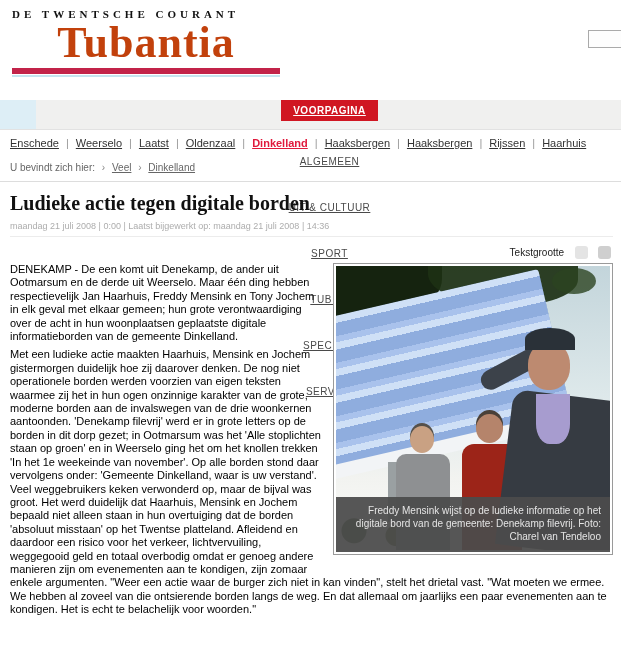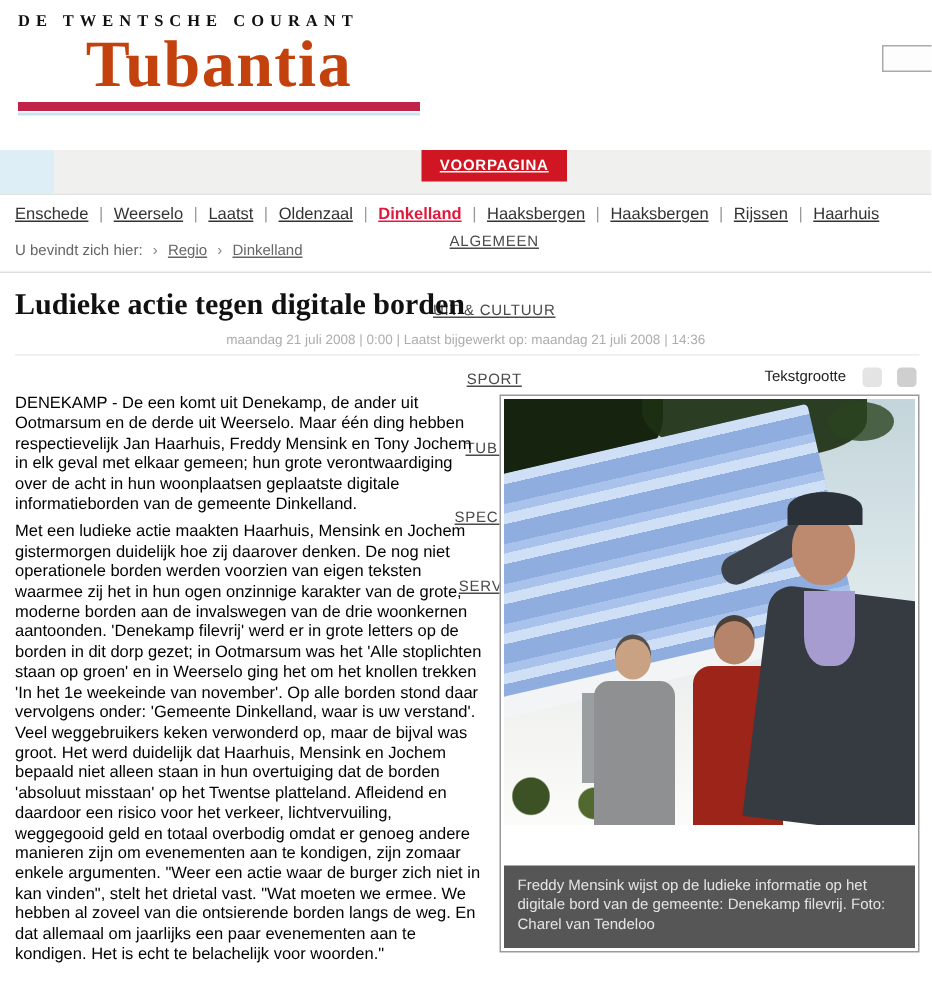--- a/index.html
+++ b/index.html
@@ -31,35 +31,35 @@
   .regions a.active { color:#e0193c; font-weight:bold; }
   .sep { color:#999; margin:0 7px; }
   
   .breadcrumb { padding:6px 0 8px 10px; font-size:10px; color:#666; }
   .breadcrumb a { color:#666; text-decoration:underline; cursor:pointer; }
   .bsep { margin:0 4px; color:#888; }
   
   .rule { border-top:1px solid #ddd; }
   h1 { font-family:"Liberation Serif", serif; font-size:20px; font-weight:bold;
        color:#111; margin:10px 10px 6px 10px; }
-  .dateline { font-size:9px; color:#adadad; margin:0 10px 5px 10px;text-align:center; }
+  .dateline { font-size:9px; color:#adadad; margin:0 10px 5px 10px; }
   .rule2 { border-top:1px solid #ececec; margin:0 8px 0 10px; }
   .textsize-row { text-align:right; margin:6px 10px 4px 0; height:16px; }
   .textsize-row .lbl { font-size:10px; color:#222; vertical-align:middle; }
   .ts-btn { display:inline-block; width:13px; height:13px; border-radius:3px;
             margin-left:6px; vertical-align:middle; cursor:pointer; }
   .ts-small { background:#e4e4e4; }
   .ts-large { background:#cfcfcf; }
   
   .article-body { margin:2px 8px 0 10px; font-size:11px; line-height:13.4px; color:#000; }
   .article-body p { margin-bottom:5px; }
   
-  .photo { position:relative; float:right; width:280px; height:372px;
+  .photo { position:relative; float:right; width:280px; height:292px;
            background:#fff; border:1px solid #9a9a9a; padding:2px;
-           margin:0 0 8px 10px; }
+           margin:0 0 8px 10px;text-align:right; }
   .photo-canvas { position:relative; width:274px; height:284px; overflow:hidden;
                   background:linear-gradient(180deg,#c3d5db 0%,#dde8ea 45%,#f2f3f0 75%,#fbfbf9 100%); }
   .tree-left { position:absolute; left:-24px; top:-16px; width:130px; height:72px;
                background:#15230f; border-radius:0 0 60% 40%; }
   .tree-mid { position:absolute; left:92px; top:-18px; width:150px; height:58px;
               background:#1d3114; border-radius:0 0 50% 60%; opacity:.92; }
   .tree-spot { position:absolute; left:216px; top:2px; width:44px; height:26px;
                background:#2c4420; border-radius:50%; opacity:.8; }
   .board { position:absolute; left:-34px; top:30px; width:256px; height:148px;
            transform:rotate(-13deg); border-radius:3px;
@@ -133,21 +133,21 @@
   <a>Haaksbergen</a>
   <span class="sep">|</span>
   <a>Rijssen</a>
   <span class="sep">|</span>
   <a>Haarhuis</a>
 </nav>
 
 <div class="breadcrumb">
   <span>U bevindt zich hier:</span>
   <span class="bsep">›</span>
-  <a>Regio</a>
+  <a>Veel</a>
   <span class="bsep">›</span>
   <a>Dinkelland</a>
 </div>
 
 <div class="rule"></div>
 
 <h1>Ludieke actie tegen digitale borden</h1>
 <div class="dateline">maandag 21 juli 2008 | 0:00 | Laatst bijgewerkt op: maandag 21 juli 2008 | 14:36</div>
 <div class="rule2"></div>
 

